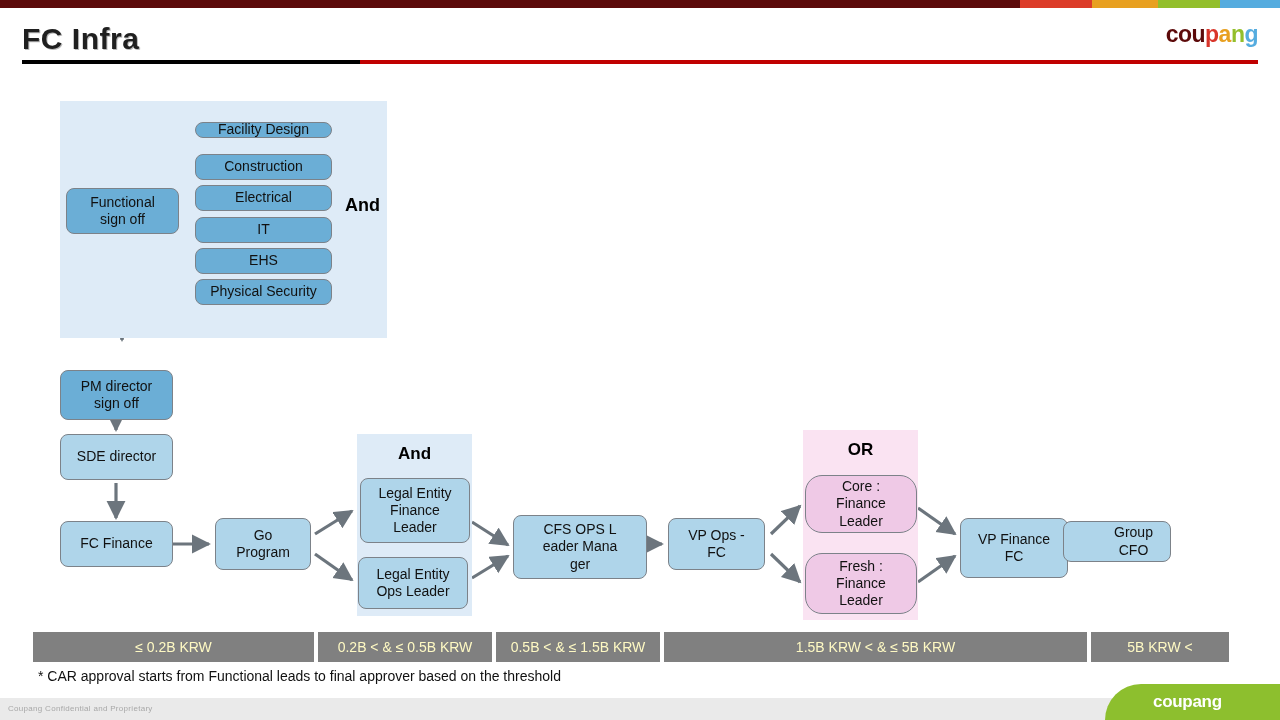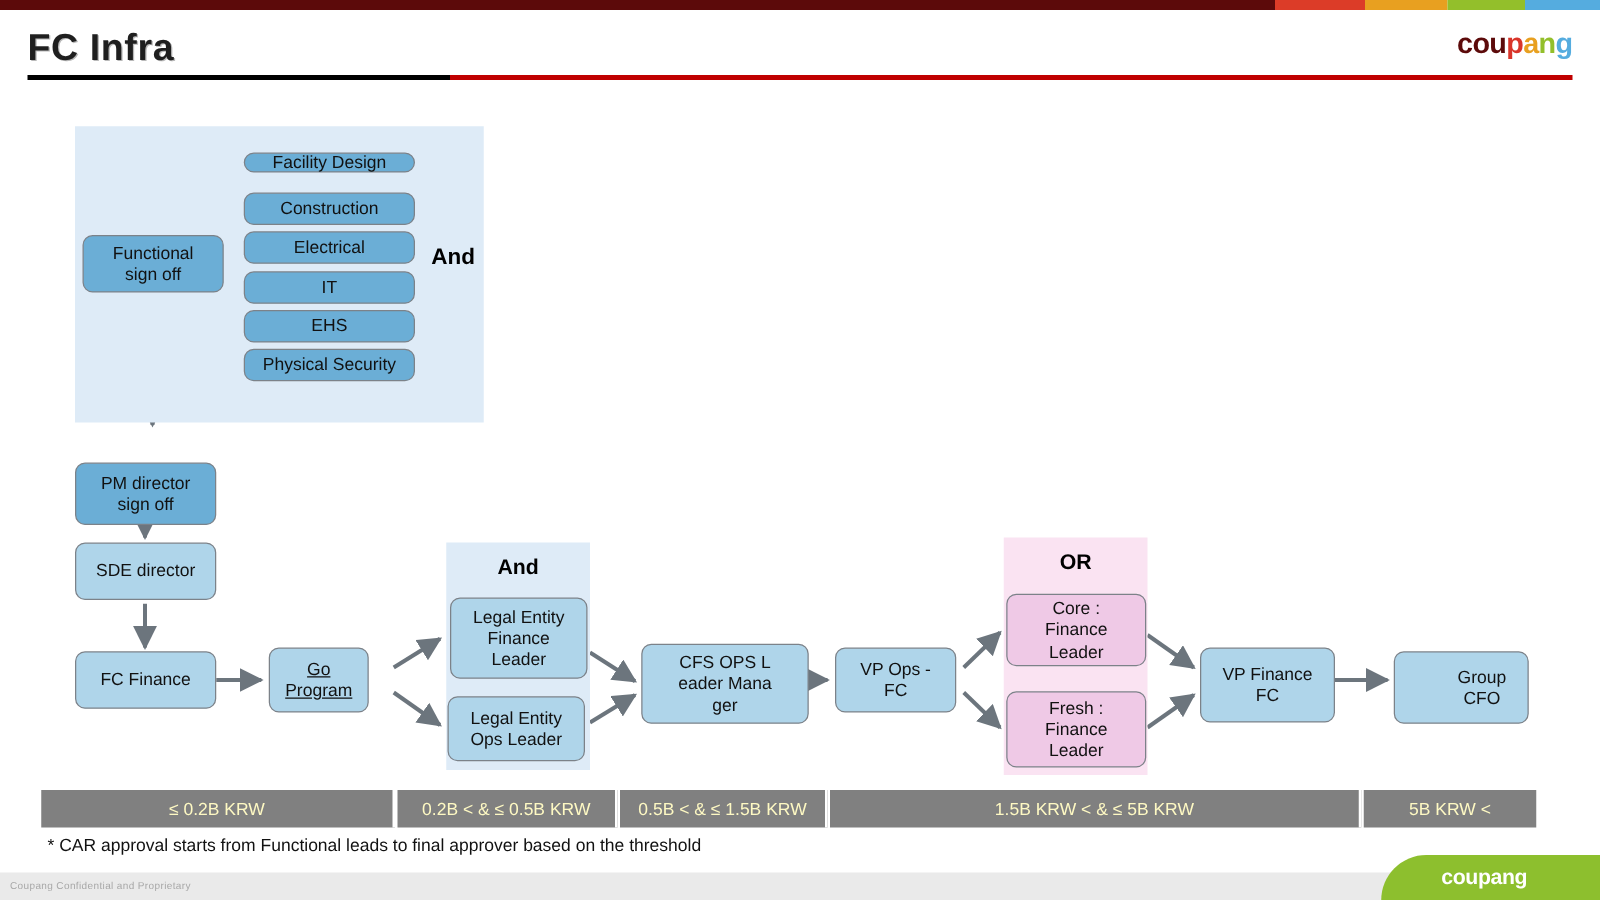--- a/index.html
+++ b/index.html
@@ -61,21 +61,21 @@
     border:1.6px solid #7C8289;
     border-radius:8px;
     display:flex; align-items:center; justify-content:center;
     text-align:center;
     font-size:14px; line-height:1.22;
     color:#111;
     padding:0 4px;
   }
   .node.blue-dark { background:#6BAED6; }
   .node.blue-light { background:#AFD5EA; }
-  .node.pink { background:#EFC9E6; }
+  .node.pink { background:#EFC9E6;border-radius:17px; }
 
   .and-floating {
     position:absolute;
     font-size:18px; font-weight:bold; color:#000;
   }
 
   
   .thr { position:absolute; top:632px; height:30px; background:#808080;
          color:#fef9c3; font-size:14px;
          display:flex; align-items:center; justify-content:center;
@@ -172,21 +172,21 @@
   <div class="node blue-dark" style="left:195px; top:154px; width:137px; height:26px;">Construction</div>
   <div class="node blue-dark" style="left:195px; top:185px; width:137px; height:26px;">Electrical</div>
   <div class="node blue-dark" style="left:195px; top:217px; width:137px; height:26px;">IT</div>
   <div class="node blue-dark" style="left:195px; top:248px; width:137px; height:26px;">EHS</div>
   <div class="node blue-dark" style="left:195px; top:279px; width:137px; height:26px;">Physical Security</div>
 
   <div class="node blue-dark" style="left:60px; top:346px; width:113px; height:50px; white-space:pre-line;margin-top:24px;">PM director
 sign off</div>
   <div class="node blue-light" style="left:60px; top:521px; width:113px; height:46px;">FC Finance</div>
   <div class="node blue-light" style="left:60px; top:434px; width:113px; height:46px;">SDE director</div>
-  <div class="node blue-light" style="left:215px; top:518px; width:80px; height:52px; white-space:pre-line;text-decoration:underline;">Go
+  <div class="node blue-light" style="left:215px; top:518px; width:96px; height:52px; white-space:pre-line;">Go
 Program</div>
 
   <div class="panel panel-blue" style="left:357px; top:434px; width:115px; height:182px;"></div>
   <div class="panel-label" style="left:357px; top:444px; width:115px;">And</div>
 
   <div class="node blue-light" style="left:360px; top:478px; width:110px; height:65px; white-space:pre-line;">Legal Entity
 Finance
 Leader</div>
   <div class="node blue-light" style="left:358px; top:557px; width:110px; height:52px; white-space:pre-line;">Legal Entity
 Ops Leader</div>
@@ -203,21 +203,21 @@
 
   <div class="node pink" style="left:805px; top:475px; width:112px; height:58px; white-space:pre-line;">Core :
 Finance
 Leader</div>
   <div class="node pink" style="left:805px; top:553px; width:112px; height:61px; white-space:pre-line;">Fresh :
 Finance
 Leader</div>
 
   <div class="node blue-light" style="left:960px; top:518px; width:108px; height:60px; white-space:pre-line;">VP Finance
 FC</div>
-  <div class="node blue-light" style="left:1115px; top:521px; width:108px; height:58px;padding-left:37px;">Group CFO</div>
+  <div class="node blue-light" style="left:1063px; top:521px; width:108px; height:41px;padding-left:37px;">Group CFO</div>
 </div>
 
 <div class="thr" style="left:33px;  width:283px; border-right:2px solid #fff;">≤ 0.2B KRW</div>
 <div class="thr" style="left:318px; width:176px; border-right:2px solid #fff;">0.2B  &lt; &amp; ≤ 0.5B KRW</div>
 <div class="thr" style="left:496px; width:166px; border-right:2px solid #fff;">0.5B  &lt; &amp; ≤ 1.5B KRW</div>
 <div class="thr" style="left:664px; width:425px; border-right:2px solid #fff;">1.5B KRW &lt; &amp; ≤ 5B KRW</div>
 <div class="thr" style="left:1091px; width:138px;">5B KRW &lt;</div>
 
 <div class="footnote">* CAR approval starts from Functional leads to final approver based on the threshold</div>
 

